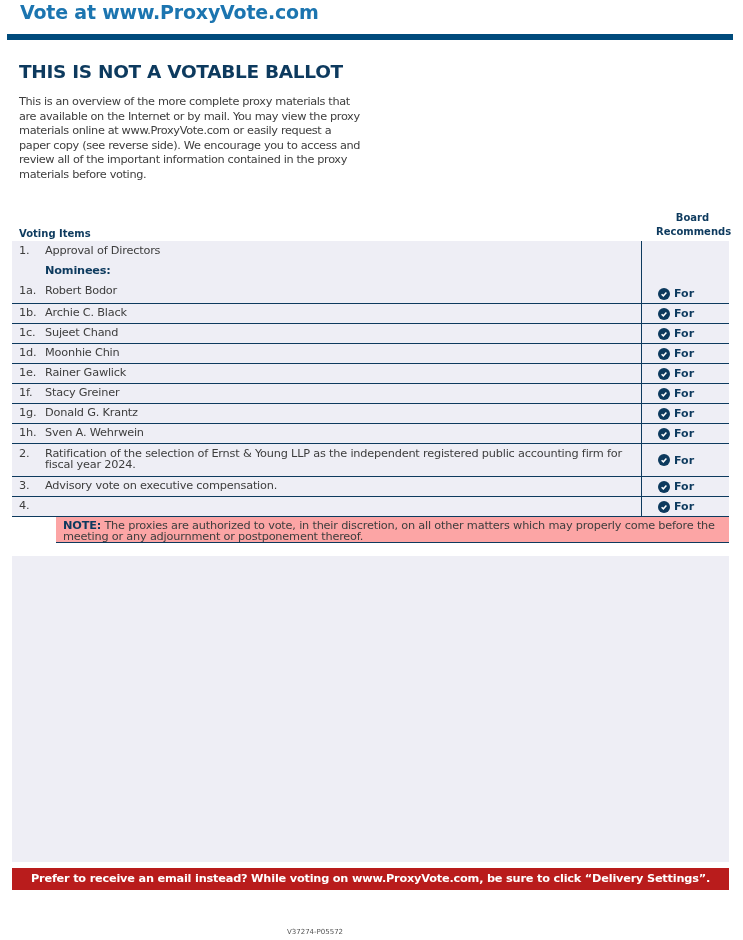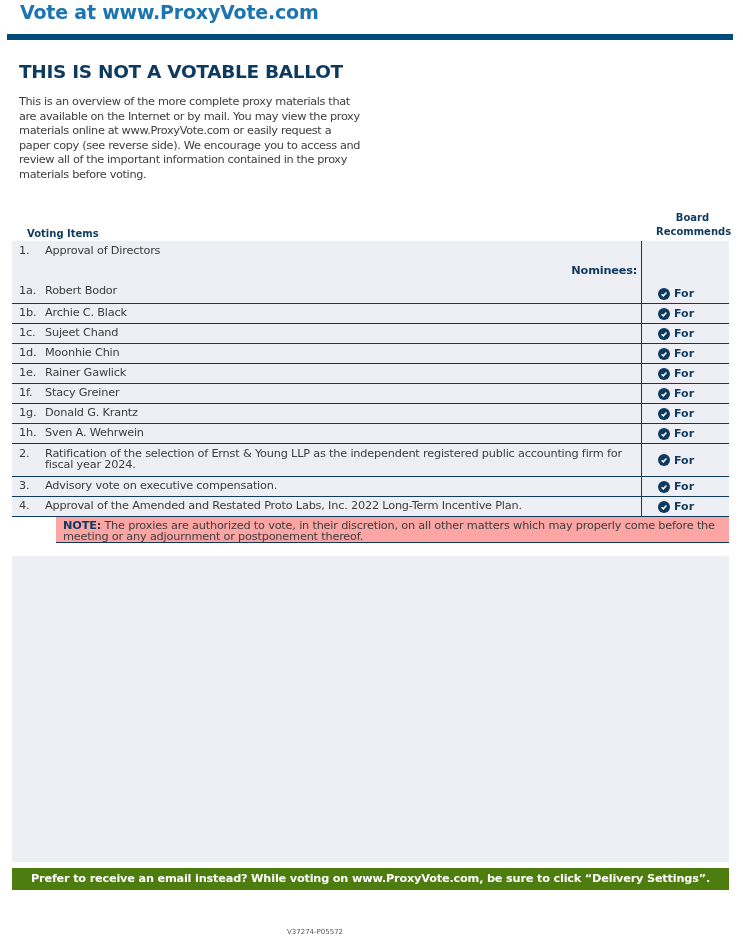--- a/index.html
+++ b/index.html
@@ -7,39 +7,39 @@
          font-family: "DejaVu Sans", "Liberation Sans", sans-serif; color: #3a3a3a; }
   .site-link { position: absolute; left: 20px; top: 1px; font-size: 19px; font-weight: bold;
                color: #1c75b0; letter-spacing: -0.2px; }
   .top-bar { position: absolute; left: 7px; top: 34px; width: 726px; height: 6px; background: #004b7c; }
   .title { position: absolute; left: 19px; top: 61px; font-size: 18.5px; font-weight: bold;
            color: #0d3a5e; letter-spacing: -0.3px; margin: 0; }
   .intro { position: absolute; left: 19px; top: 95px; width: 345px; font-size: 11.3px;
            line-height: 14.6px; color: #3d3d3d; letter-spacing: -0.35px; margin: 0; }
   .table { position: absolute; left: 12px; top: 212px; width: 717px; }
   .thead { position: relative; height: 29px; }
-  .th-items { position: absolute; left: 7px; bottom: 2px; font-size: 10px; font-weight: bold; color: #0d3a5e; margin-left: 8px; }
+  .th-items { position: absolute; left: 7px; bottom: 2px; font-size: 10px; font-weight: bold; color: #0d3a5e; }
   .th-board { position: absolute; right: 0; width: 73px; bottom: 2px; text-align: center;
               font-size: 10px; font-weight: bold; color: #0d3a5e; line-height: 14px; }
   .row { position: relative; display: flex; background: #eeeef5; border-bottom: 1.5px solid #0d3a5e; }
   .cell-main { flex: 1; display: flex; font-size: 11.3px; color: #3d3d3d; letter-spacing: -0.2px;
                padding: 3px 4px 2px 7px; line-height: 11.5px; }
   .num { width: 26px; flex: none; }
   .txt { flex: 1; }
   .cell-rec { width: 71px; flex: none; border-left: 1.5px solid #0d3a5e; display: flex;
               align-items: center; padding-left: 16px; font-size: 11px; font-weight: bold; color: #0d3a5e; }
   .check { width: 12px; height: 12px; border-radius: 50%; background: #0d3a5e; display: inline-flex;
            align-items: center; justify-content: center; margin-right: 4px; }
   .check svg { width: 8px; height: 8px; }
-  .nominees { font-weight: bold; color: #0d3a5e; text-align: right; }
+  .nominees { font-weight: bold; color: #0d3a5e; }
   .note-row { background: #fca5a5; border-bottom: 1.5px solid #0d3a5e; font-size: 11.3px;
               padding: 3px 7px 3px 7px; line-height: 10.5px; color: #3d3d3d; letter-spacing: -0.2px; margin-left: 44px; }
   .note-label { font-weight: bold; color: #0d3a5e; }
   .filler { position: absolute; left: 12px; top: 556px; width: 717px; height: 306px; background: #eeeef5; }
-  .footer-bar { position: absolute; left: 12px; top: 868px; width: 717px; height: 22px; background: #4d7c0f;
+  .footer-bar { position: absolute; left: 12px; top: 868px; width: 717px; height: 22px; background: #b91c1c;
                 color: #ffffff; font-size: 11.3px; font-weight: bold; text-align: center; line-height: 22px;
                 letter-spacing: -0.2px; }
   .code { position: absolute; left: 287px; top: 928px; font-size: 7px; color: #555; }
 </style>
 </head>
 <body>
 
 <div class="site-link">Vote at www.ProxyVote.com</div>
 <div class="top-bar"></div>
 
@@ -200,21 +200,20 @@
           <svg viewBox="0 0 10 10">
             <path d="M2 5.2 L4.2 7.3 L8 3" stroke="#fff" stroke-width="1.8" fill="none"></path>
           </svg>
         </span>
         <span>For</span>
       </div>
   </div>
   <div class="row" style="height:19px;">
     <div class="cell-main">
         <span class="num">4.</span>
-        <span class="txt">Approval of the Amended and Restated Proto Labs, Inc. 2022 Long-Term Incentive Plan.</span>
       </div>
     <div class="cell-rec">
         <span class="check">
           <svg viewBox="0 0 10 10">
             <path d="M2 5.2 L4.2 7.3 L8 3" stroke="#fff" stroke-width="1.8" fill="none"></path>
           </svg>
         </span>
         <span>For</span>
       </div>
   </div>

